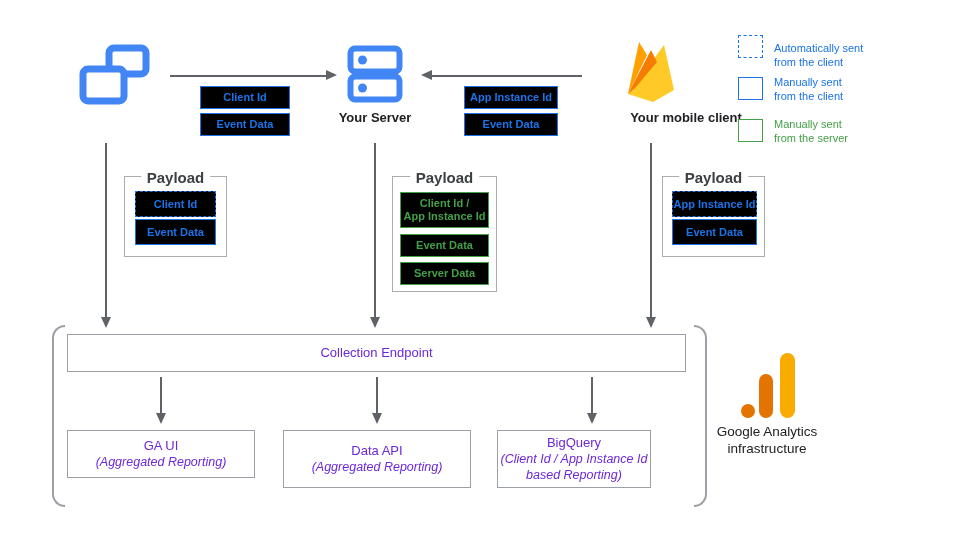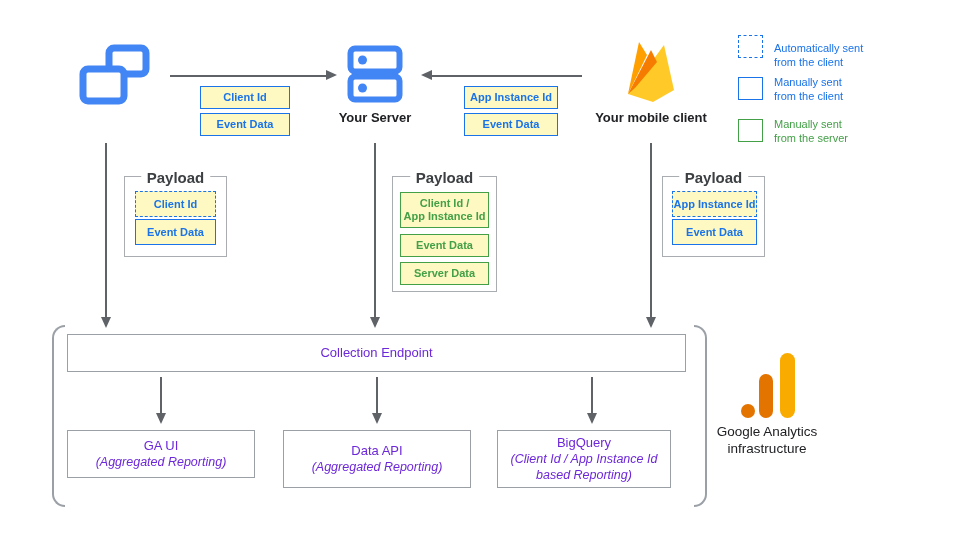--- a/index.html
+++ b/index.html
@@ -11,21 +11,21 @@
   .node-label { position:absolute; width:140px; text-align:center; font-size:13px; font-weight:bold; color:#202124; }
 
   
   .hline { position:absolute; height:2px; background:#5F6368; }
   .vline { position:absolute; width:2px; background:#5F6368; }
   .head-right { position:absolute; width:0; height:0; border-top:5.5px solid transparent; border-bottom:5.5px solid transparent; border-left:11px solid #5F6368; }
   .head-left  { position:absolute; width:0; height:0; border-top:5.5px solid transparent; border-bottom:5.5px solid transparent; border-right:11px solid #5F6368; }
   .head-down  { position:absolute; width:0; height:0; border-left:5.5px solid transparent; border-right:5.5px solid transparent; border-top:11px solid #5F6368; }
 
   
-  .tag { position:absolute; display:flex; align-items:center; justify-content:center; background:#fef9c3; font-size:11px; font-weight:bold; text-align:center; line-height:13px; white-space:pre-line; }
+  .tag { position:absolute; display:flex; align-items:center; justify-content:center; background:#000000; font-size:11px; font-weight:bold; text-align:center; line-height:13px; white-space:pre-line; }
   .dashed-blue { border:1.5px dashed #1A73E8; color:#1A73E8; }
   .solid-blue  { border:1.5px solid #1A73E8; color:#1A73E8; }
   .solid-green { border:1.5px solid #43A047; color:#43A047; }
 
   
   .payload { position:absolute; border:1px solid #A9ACB0; background:#fff; }
   .payload-title { position:absolute; top:-8px; left:50%; transform:translateX(-50%); background:#fff; padding:0 6px; font-size:15px; font-weight:bold; color:#3C4043; white-space:nowrap; }
 
   
   .legend-swatch { position:absolute; width:25px; height:23px; background:#fff; }
@@ -61,21 +61,21 @@
     <circle cx="15.5" cy="15" r="4.5" fill="#4285F4"></circle>
     <circle cx="15.5" cy="43" r="4.5" fill="#4285F4"></circle>
   </svg>
   <div class="node-label" style="left:305px;top:110px">Your Server</div>
 
   <svg class="abs" style="left:623px;top:38px" width="56" height="64" viewBox="0 0 56 64">
     <polygon points="5,56 41,7 51,52 30,64" fill="#FFCA28"></polygon>
     <polygon points="5,56 16,4 24,17 10,46" fill="#FFA000"></polygon>
     <polygon points="5,56 28,12 34,24 12,50" fill="#F57C00"></polygon>
   </svg>
-  <div class="node-label" style="left:581px;top:110px">Your mobile client</div>
+  <div class="node-label" style="left:616px;top:110px">Your mobile client</div>
 
   <div class="hline" style="left:170px;top:75px;width:157px"></div>
   <div class="head-right" style="left:326px;top:70px"></div>
 
   <div class="hline" style="left:432px;top:75px;width:150px"></div>
   <div class="head-left" style="left:421px;top:70px"></div>
 
   <div class="tag solid-blue" style="left:200px;top:86px;width:90px;height:23px">Client Id</div>
   <div class="tag solid-blue" style="left:200px;top:113px;width:90px;height:23px">Event Data</div>
 
@@ -138,21 +138,21 @@
   <div class="head-down" style="left:586.5px;top:413px"></div>
 
   <div class="big-box" style="left:67px;top:430px;width:188px;height:48px">
     <span class="title">GA UI</span>
     <span class="subtitle">(Aggregated Reporting)</span>
   </div>
   <div class="big-box" style="left:283px;top:430px;width:188px;height:58px">
     <span class="title">Data API</span>
     <span class="subtitle">(Aggregated Reporting)</span>
   </div>
-  <div class="big-box" style="left:497px;top:430px;width:174px;height:58px">
+  <div class="big-box" style="left:497px;top:430px;width:154px;height:58px">
     <span class="title">BigQuery</span>
     <span class="subtitle">(Client Id / App Instance Id
 based Reporting)</span>
   </div>
 
   <div class="ga-dot" style="left:741px;top:404px"></div>
   <div class="ga-bar-m" style="left:759px;top:374px"></div>
   <div class="ga-bar-t" style="left:780px;top:353px"></div>
   <div class="ga-label" style="left:687px;top:423px">Google Analytics
 infrastructure</div>

